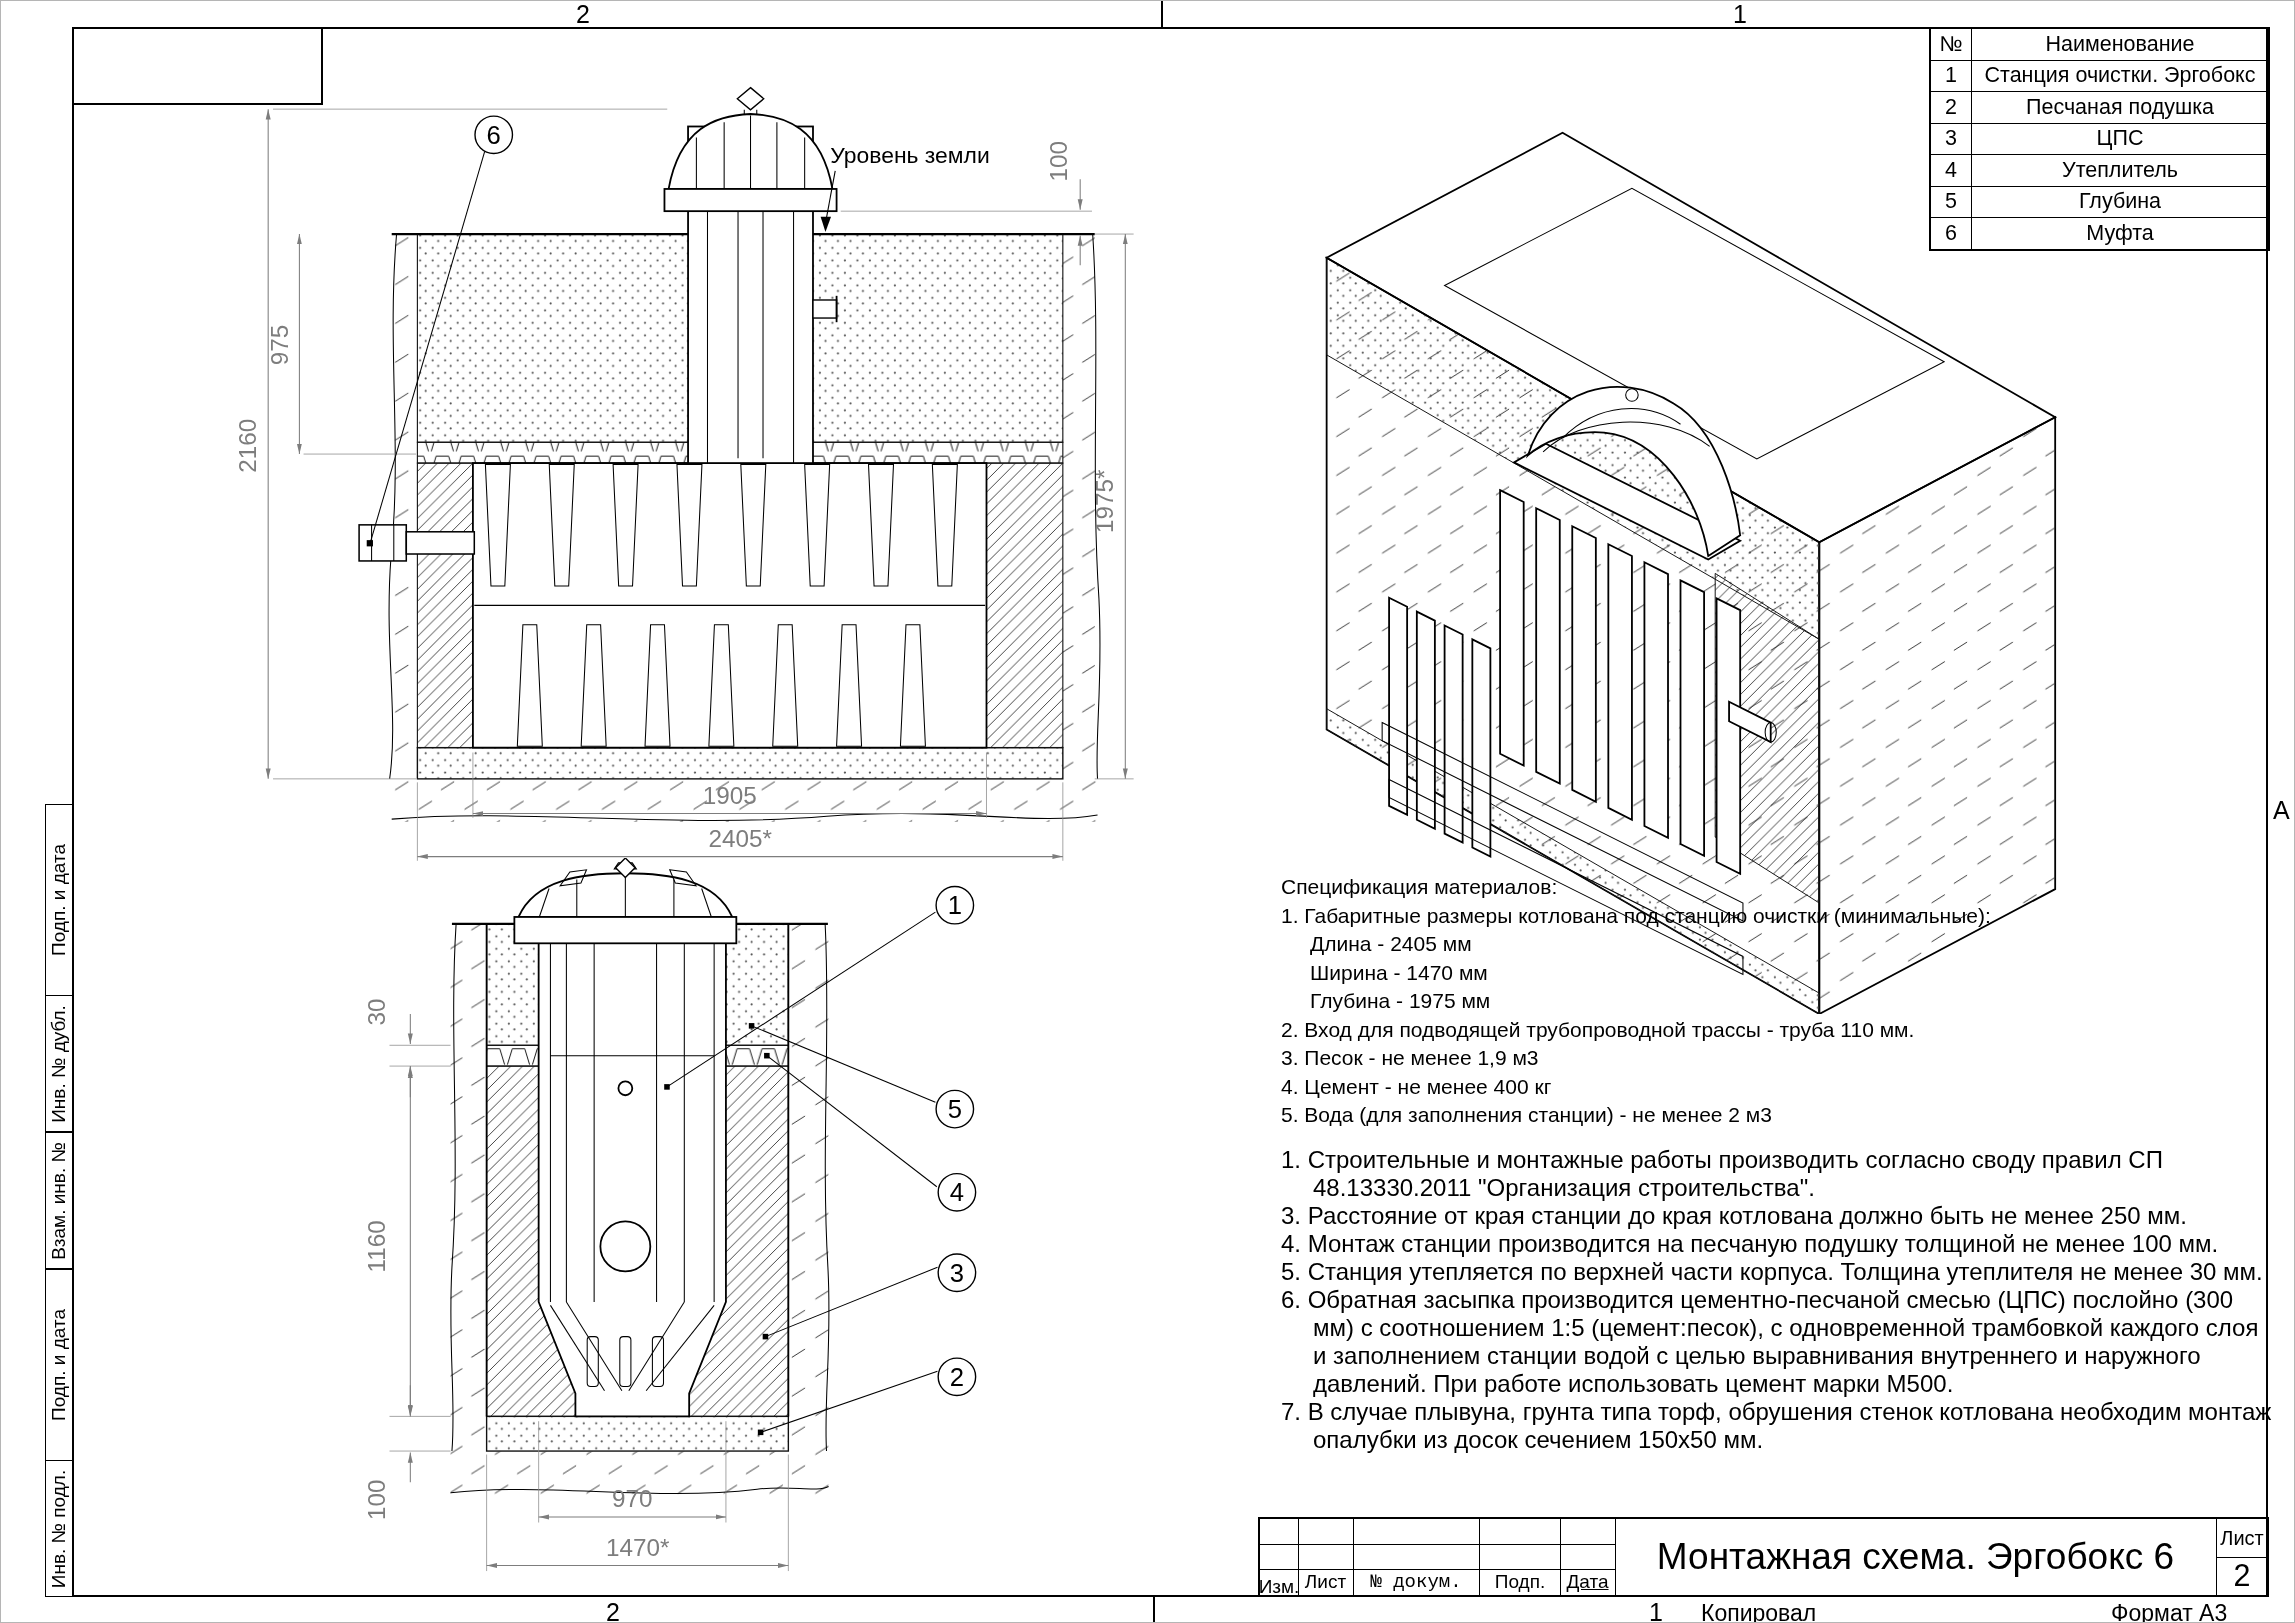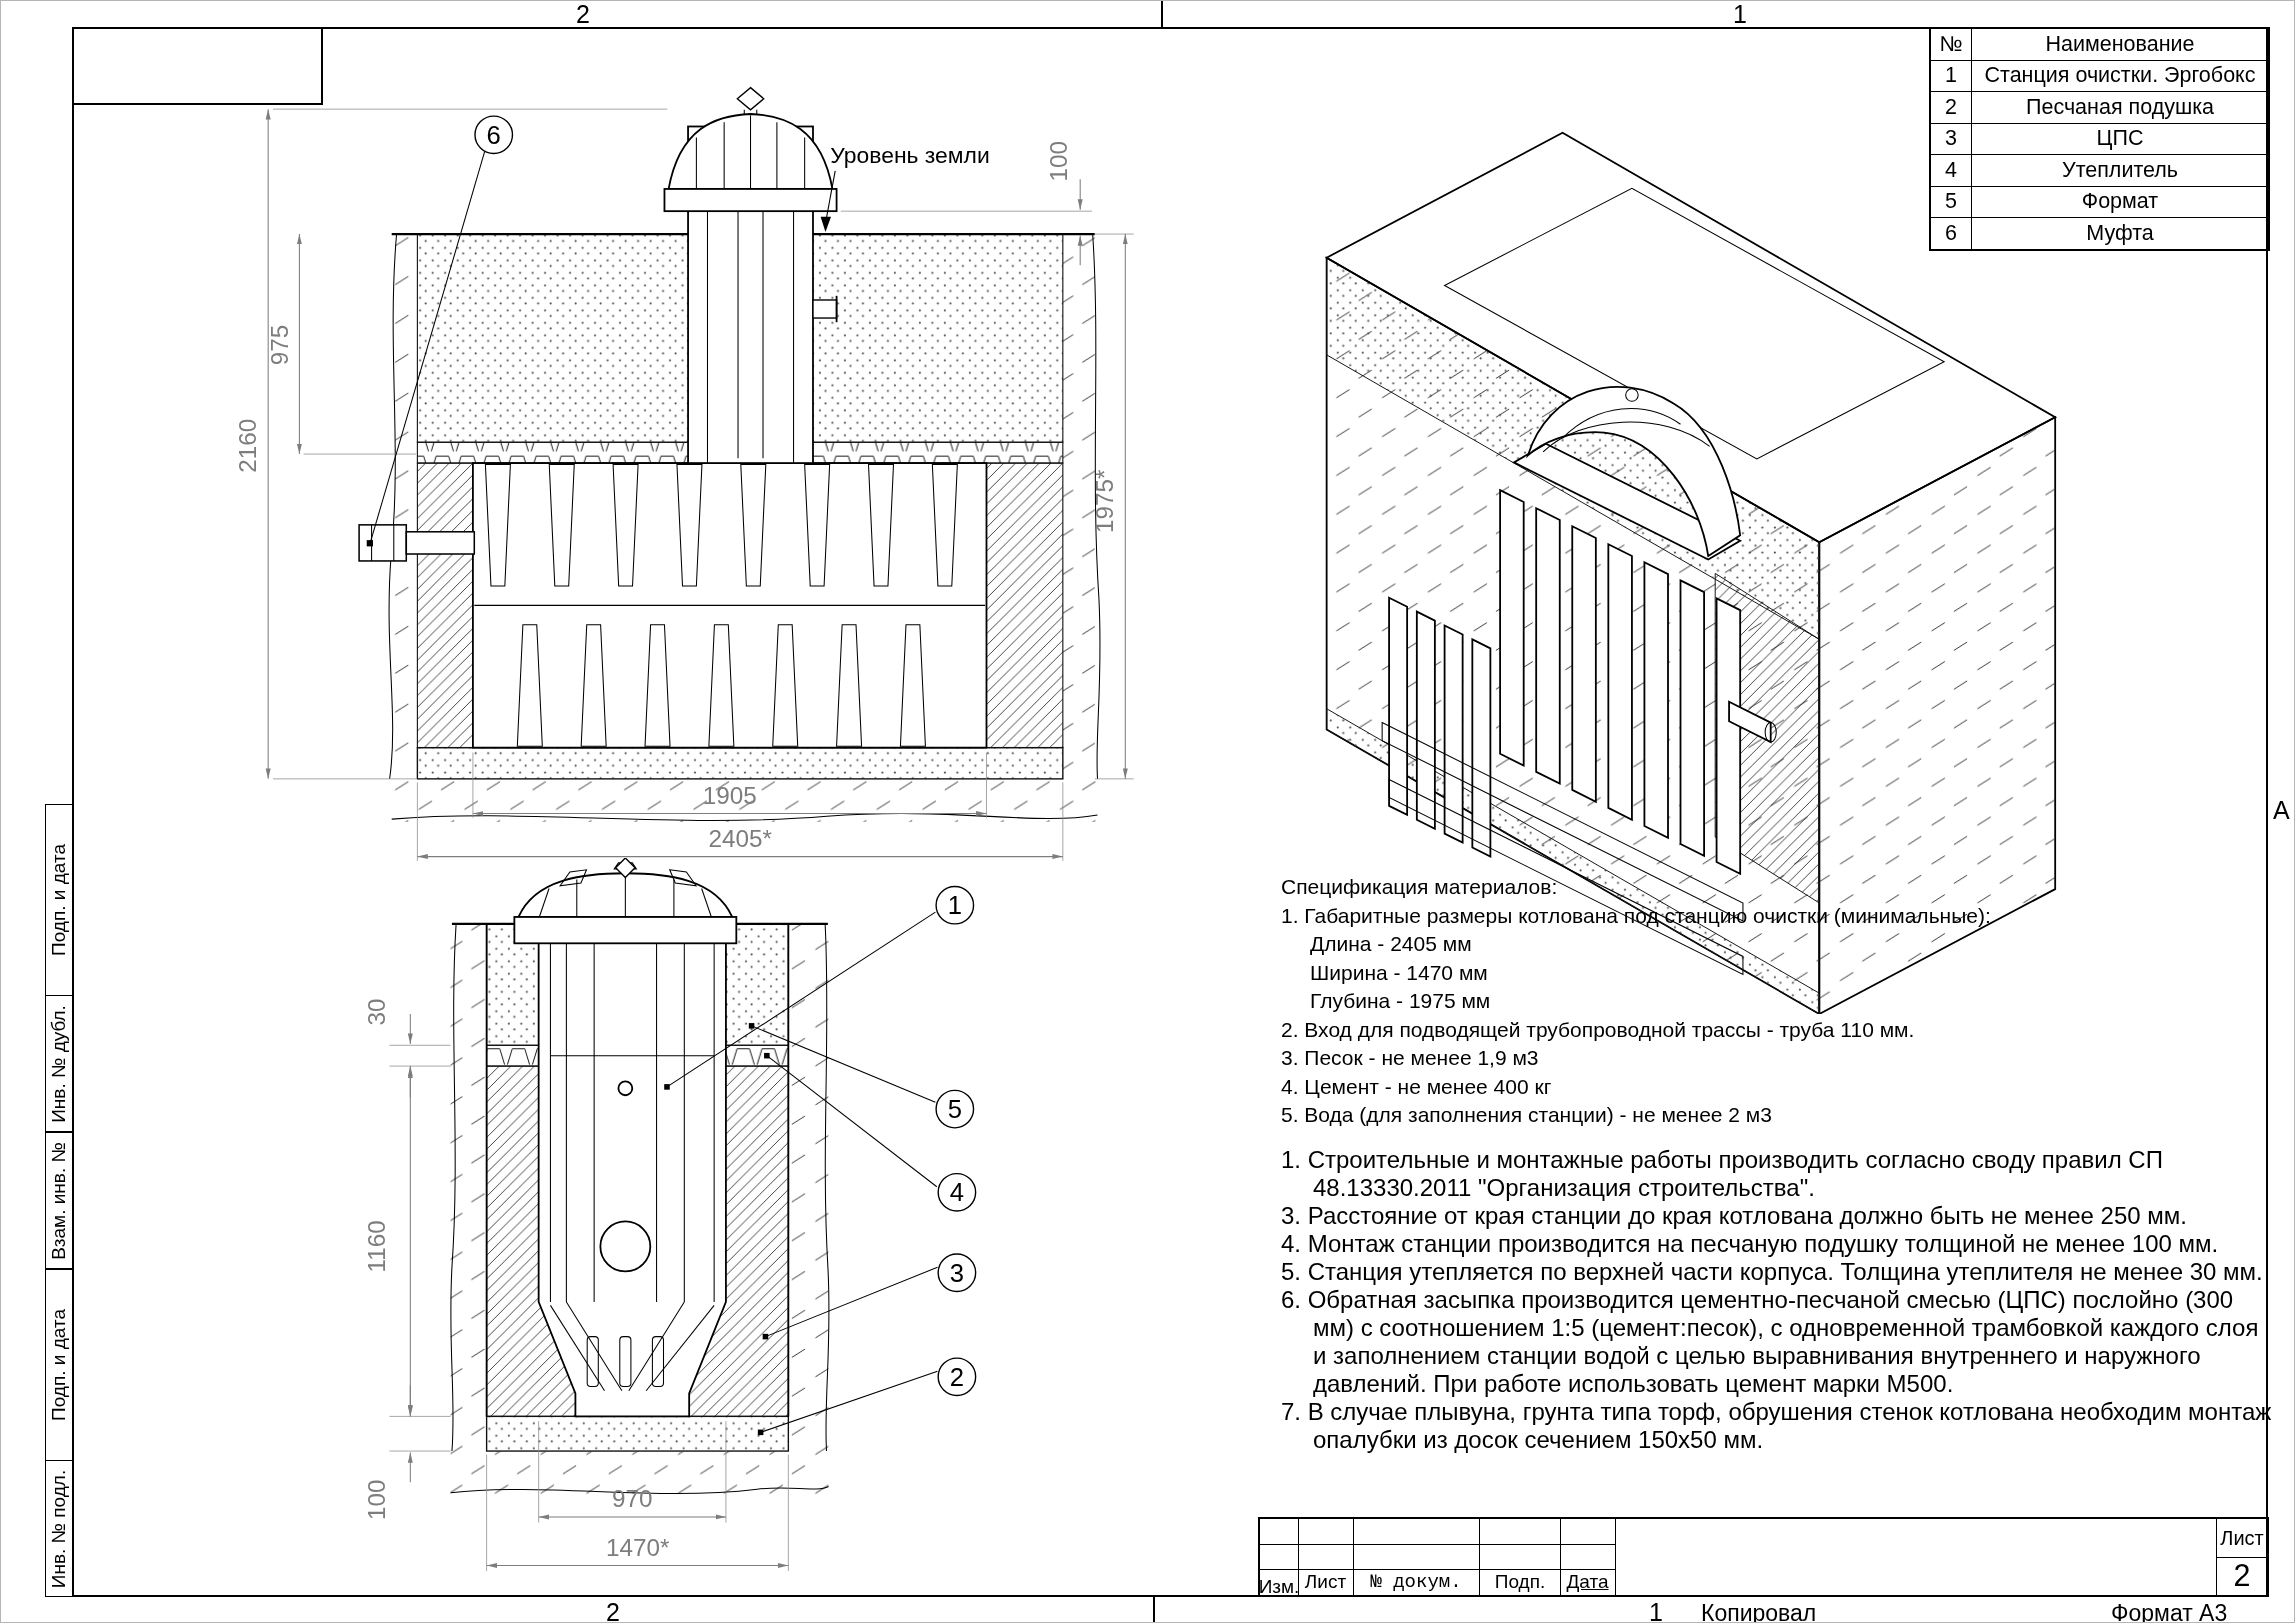--- a/index.html
+++ b/index.html
@@ -117,21 +117,21 @@
     <div class="ptrow">
         <div class="ptc1">3</div>
         <div class="ptc2">ЦПС</div>
       </div>
     <div class="ptrow">
         <div class="ptc1">4</div>
         <div class="ptc2">Утеплитель</div>
       </div>
     <div class="ptrow">
         <div class="ptc1">5</div>
-        <div class="ptc2">Формат</div>
+        <div class="ptc2">Глубина</div>
       </div>
     <div class="ptrow">
         <div class="ptc1">6</div>
         <div class="ptc2">Муфта</div>
       </div>
   </div>
 
   <svg class="draw" style="left:229px;top:56px;" width="930" height="833" viewBox="0 0 1340 1200">
     <rect x="233" y="255" width="37" height="785" fill="url(#soil)"></rect>
     <path class="thin" d="M240,255 C226,420 248,560 232,720 C222,850 243,950 230,1040"></path>
@@ -384,20 +384,21 @@
     <div class="vl" style="left:355px;"></div>
     <div class="vl" style="left:956px;"></div>
     <div class="hl" style="left:0;top:25px;width:355px;"></div>
     <div class="hl" style="left:0;top:50px;width:355px;"></div>
     <div class="hl" style="left:956px;top:38px;width:52px;"></div>
     <div class="cell" style="left:0;top:50px;width:38px;height:35px;">Изм.</div>
     <div class="cell" style="left:38px;top:50px;width:55px;height:25px;">Лист</div>
     <div class="cell" style="left:93px;top:50px;width:126px;height:25px;font-family:Liberation Mono, monospace;">№ докум.</div>
     <div class="cell" style="left:219px;top:50px;width:82px;height:25px;">Подп.</div>
     <div class="cell" style="left:300px;top:50px;width:55px;height:25px;text-decoration:underline;">Дата</div>
+    <div class="tb-title">Монтажная схема. Эргобокс 6</div>
     <div class="cell" style="left:956px;top:0;width:52px;height:38px;font-size:20px;">Лист</div>
     <div class="cell" style="left:956px;top:38px;width:52px;height:37px;font-size:30.5px;">2</div>
   </div>
 
   <div class="abs foot" style="left:1700px;top:1599px;">Копировал</div>
   <div class="abs foot" style="left:2110px;top:1599px;">Формат А3</div>
 
 </div>
 
 

